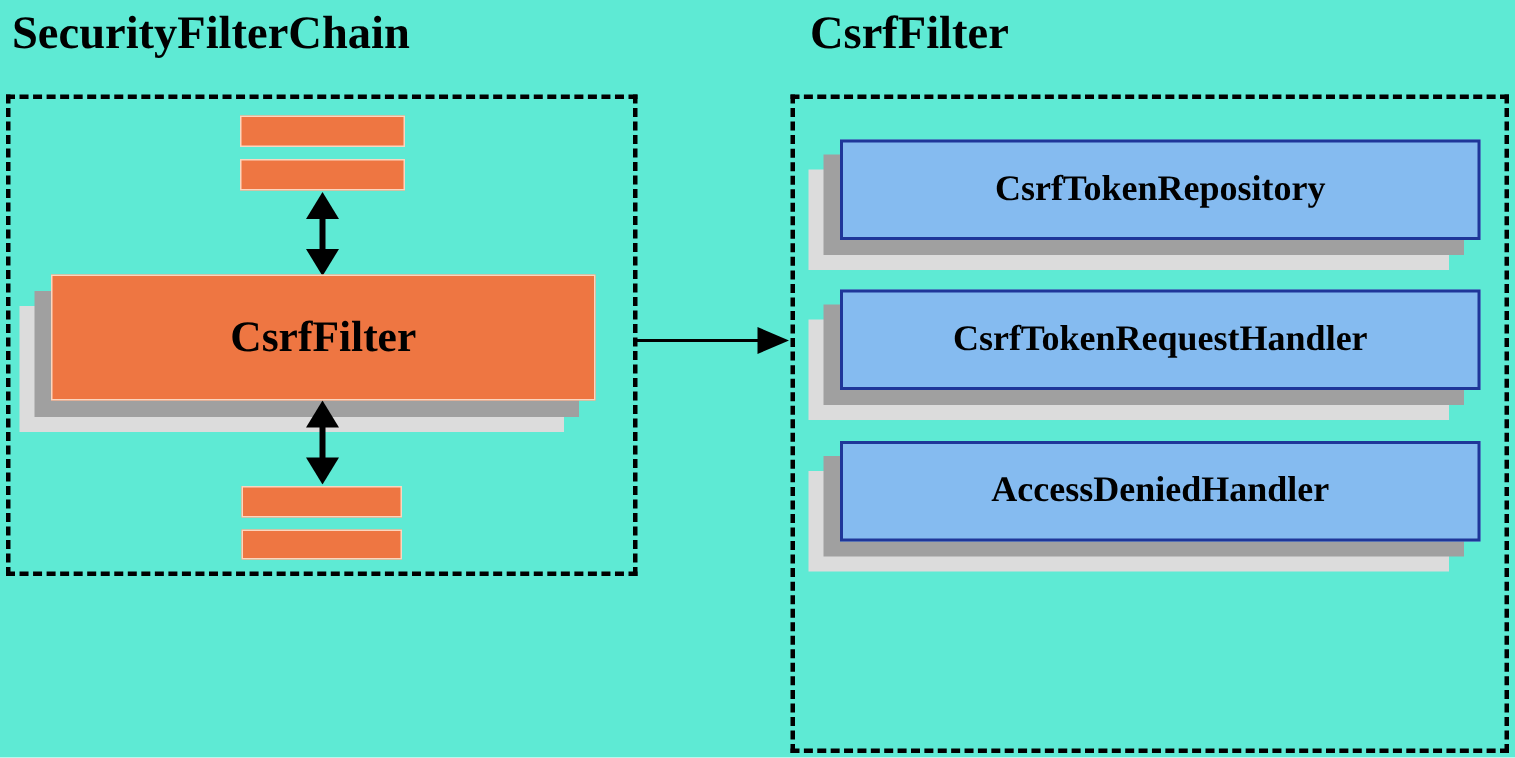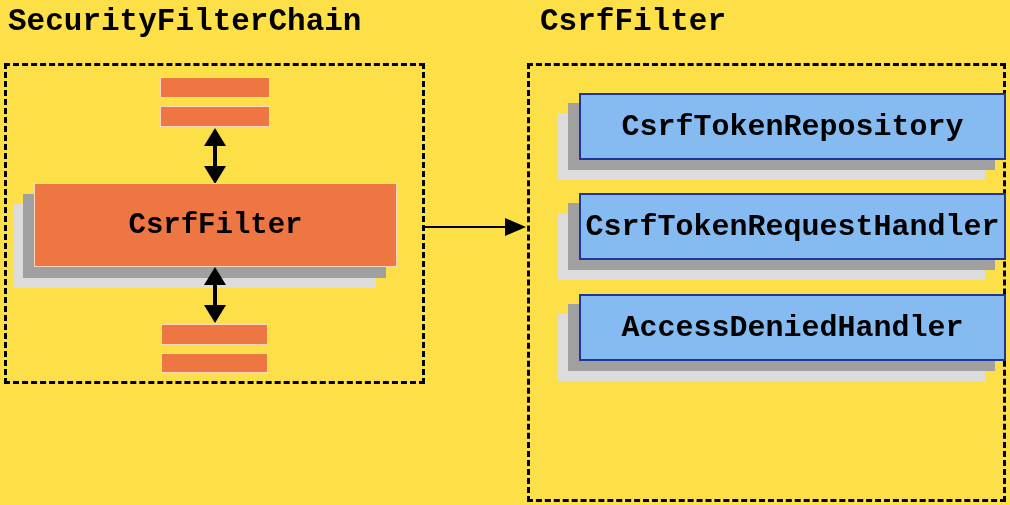--- a/index.html
+++ b/index.html
@@ -1,21 +1,21 @@
 <!DOCTYPE html>
 <html style="--filter-orange: #EE7642; --component-blue: #85BBF0; --component-border-blue: #1F3699; --shadow-gray: #A0A0A0; --shadow-light-gray: #DCDCDC; --arrow-black: #000000;"><head>
 <meta charset="utf-8">
 <style>
   html, body { margin: 0; padding: 0; background: #ffffff; }
   .canvas {
     position: relative;
     width: 1010px;
     height: 505px;
-    background: #fde047;
-    font-family: Liberation Mono, monospace;
+    background: #5eead4;
+    font-family: Liberation Serif, serif;
     overflow: hidden;
     text-align: right;
   }
   .title {
     position: absolute;
     top: 4px;
     font-size: 31px;
     font-weight: bold;
     color: #000000;
     white-space: nowrap;
@@ -75,24 +75,23 @@
     left: 30px;
     width: 427px; height: 67px;
     background: var(--component-blue, #85BBF0);
     border: 2px solid var(--component-border-blue, #1F3699);
     box-sizing: border-box;
     box-shadow: -11px 10px 0 var(--shadow-gray, #A0A0A0),
                 -21px 20px 0 var(--shadow-light-gray, #DCDCDC);
     display: flex;
     align-items: center;
     justify-content: center;
-    font-size: 30px;
+    font-size: 24px;
     font-weight: bold;
     color: #000000;
-    margin-left: 19px;
   }
   .comp-0 { top: 27px;  }
   .comp-1 { top: 127px; }
   .comp-2 { top: 228px; }
   .comp-3 { top: 327px; }
 </style>
 </head>
 <body>
 
 <div class="canvas">

